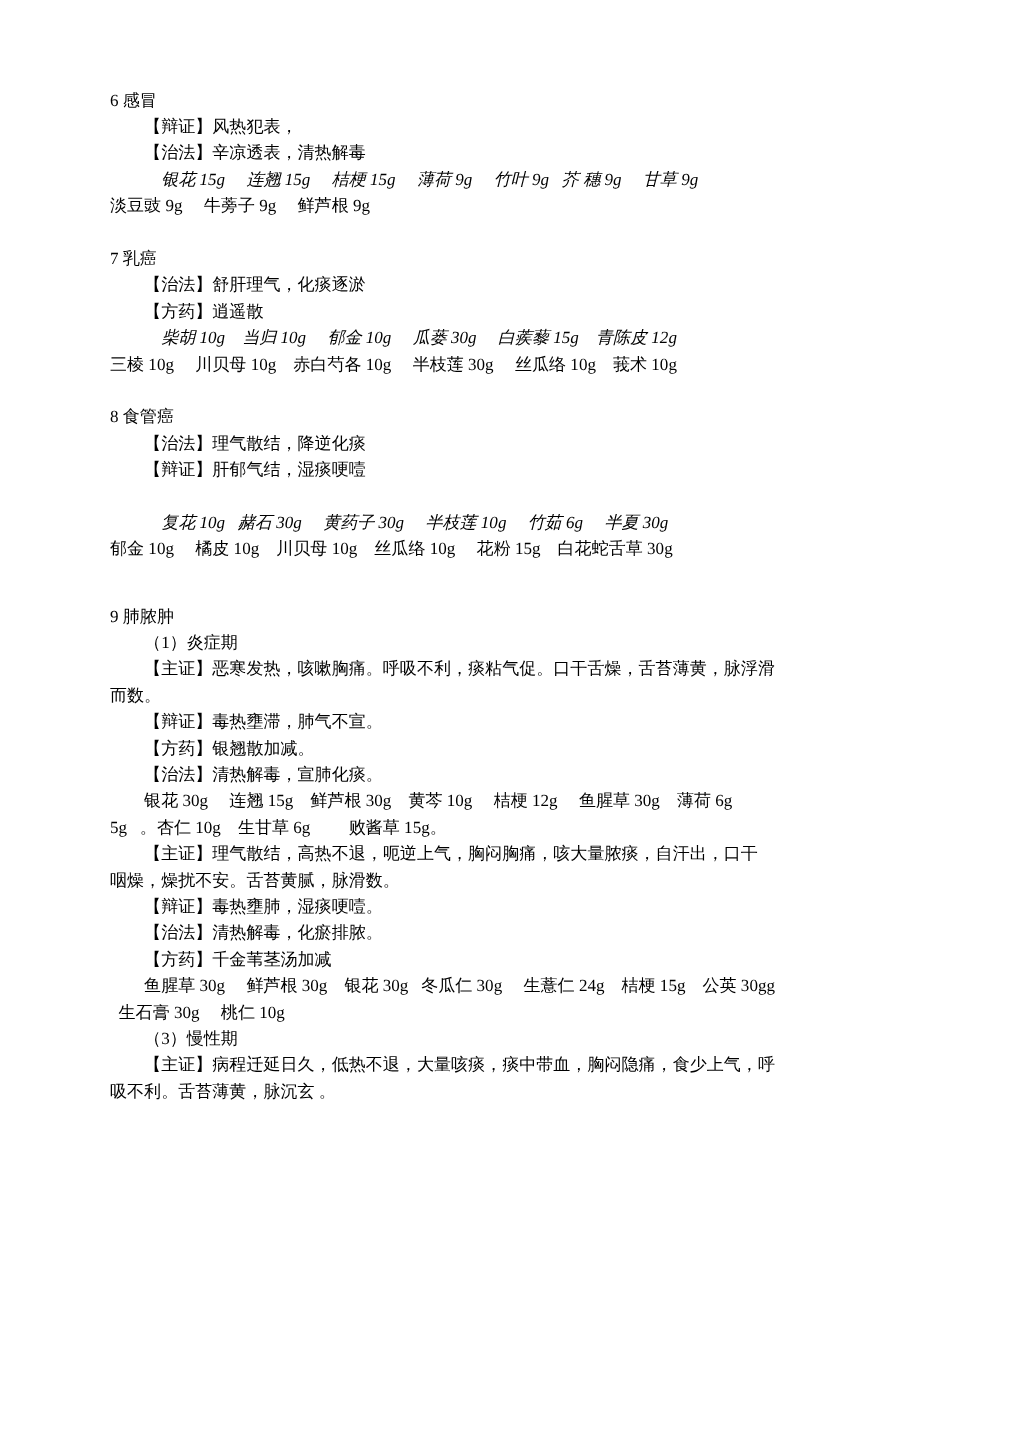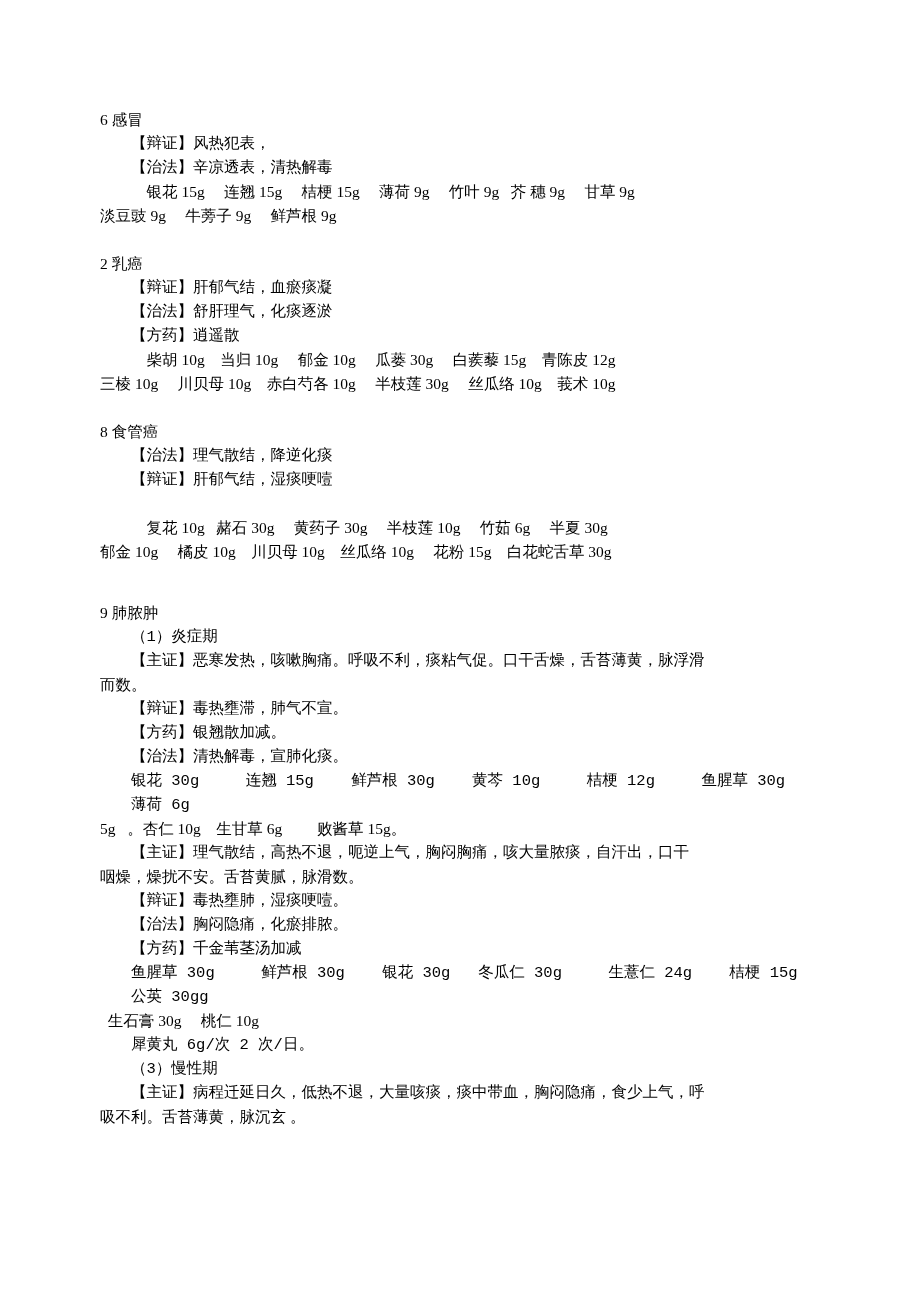--- a/index.html
+++ b/index.html
@@ -6,31 +6,31 @@
     background: #fff;
     margin: 0;
     padding: 0;
     font-family: "SimSun", "宋体", serif;
     font-size: 15.5px;
     color: #000;
     line-height: 1.55;
     width: 920px;
   }
   .page {
-    padding: 108px 100px 60px 100px;
+    padding: 80px 100px 60px 100px;
   }
   .sec-title {
     margin: 0;
   }
   .indent1 {
     padding-left: 2em;
-    font-family: Liberation Mono, monospace;
   }
   .indent2 {
     padding-left: 3em;
+    font-style: italic;
   }
   .ingredients {
     white-space: pre-wrap;
   }
   .block-gap {
     height: 1.55em;
   }
   .half-gap {
     height: 0.8em;
   }
@@ -44,22 +44,21 @@
     <div class="sec-title">6 感冒</div>
     <div class="indent1">【辩证】风热犯表，</div>
     <div class="indent1">【治法】辛凉透表，清热解毒</div>
     <div class="indent2 ingredients">银花 15g     连翘 15g     桔梗 15g     薄荷 9g     竹叶 9g   芥 穗 9g     甘草 9g</div>
     <div class="ingredients">淡豆豉 9g     牛蒡子 9g     鲜芦根 9g</div>
   </div>
 
   <div class="block-gap"></div>
 
   <div>
-    <div class="sec-title">2 乳癌</div>
-    <div class="indent1">【辩证】肝郁气结，血瘀痰凝</div>
+    <div class="sec-title">7 乳癌</div>
     <div class="indent1">【治法】舒肝理气，化痰逐淤</div>
     <div class="indent1">【方药】逍遥散</div>
     <div class="indent2 ingredients">柴胡 10g    当归 10g     郁金 10g     瓜蒌 30g     白蒺藜 15g    青陈皮 12g</div>
     <div class="ingredients">三棱 10g     川贝母 10g    赤白芍各 10g     半枝莲 30g     丝瓜络 10g    莪术 10g</div>
   </div>
 
   <div class="block-gap"></div>
 
   <div>
     <div class="sec-title">8 食管癌</div>
@@ -81,24 +80,23 @@
     <div>而数。</div>
     <div class="indent1">【辩证】毒热壅滞，肺气不宣。</div>
     <div class="indent1">【方药】银翘散加减。</div>
     <div class="indent1">【治法】清热解毒，宣肺化痰。</div>
     <div class="indent1 ingredients">银花 30g     连翘 15g    鲜芦根 30g    黄芩 10g     桔梗 12g     鱼腥草 30g    薄荷 6g</div>
     <div class="ingredients">5g   。杏仁 10g    生甘草 6g         败酱草 15g。</div>
 
     <div class="indent1">【主证】理气散结，高热不退，呃逆上气，胸闷胸痛，咳大量脓痰，自汗出，口干</div>
     <div>咽燥，燥扰不安。舌苔黄腻，脉滑数。</div>
     <div class="indent1">【辩证】毒热壅肺，湿痰哽噎。</div>
-    <div class="indent1">【治法】胸闷隐痛，化瘀排脓。</div>
+    <div class="indent1">【治法】清热解毒，化瘀排脓。</div>
     <div class="indent1">【方药】千金苇茎汤加减</div>
     <div class="indent1 ingredients">鱼腥草 30g     鲜芦根 30g    银花 30g   冬瓜仁 30g     生薏仁 24g    桔梗 15g    公英 30gg</div>
     <div class="ingredients">  生石膏 30g     桃仁 10g</div>
-    <div class="indent1">犀黄丸   6g/次   2 次/日。</div>
 
     <div class="indent1">（3）慢性期</div>
     <div class="indent1">【主证】病程迁延日久，低热不退，大量咳痰，痰中带血，胸闷隐痛，食少上气，呼</div>
     <div>吸不利。舌苔薄黄，脉沉玄  。</div>
   </div>
 
 </div>
 
 </body></html>

